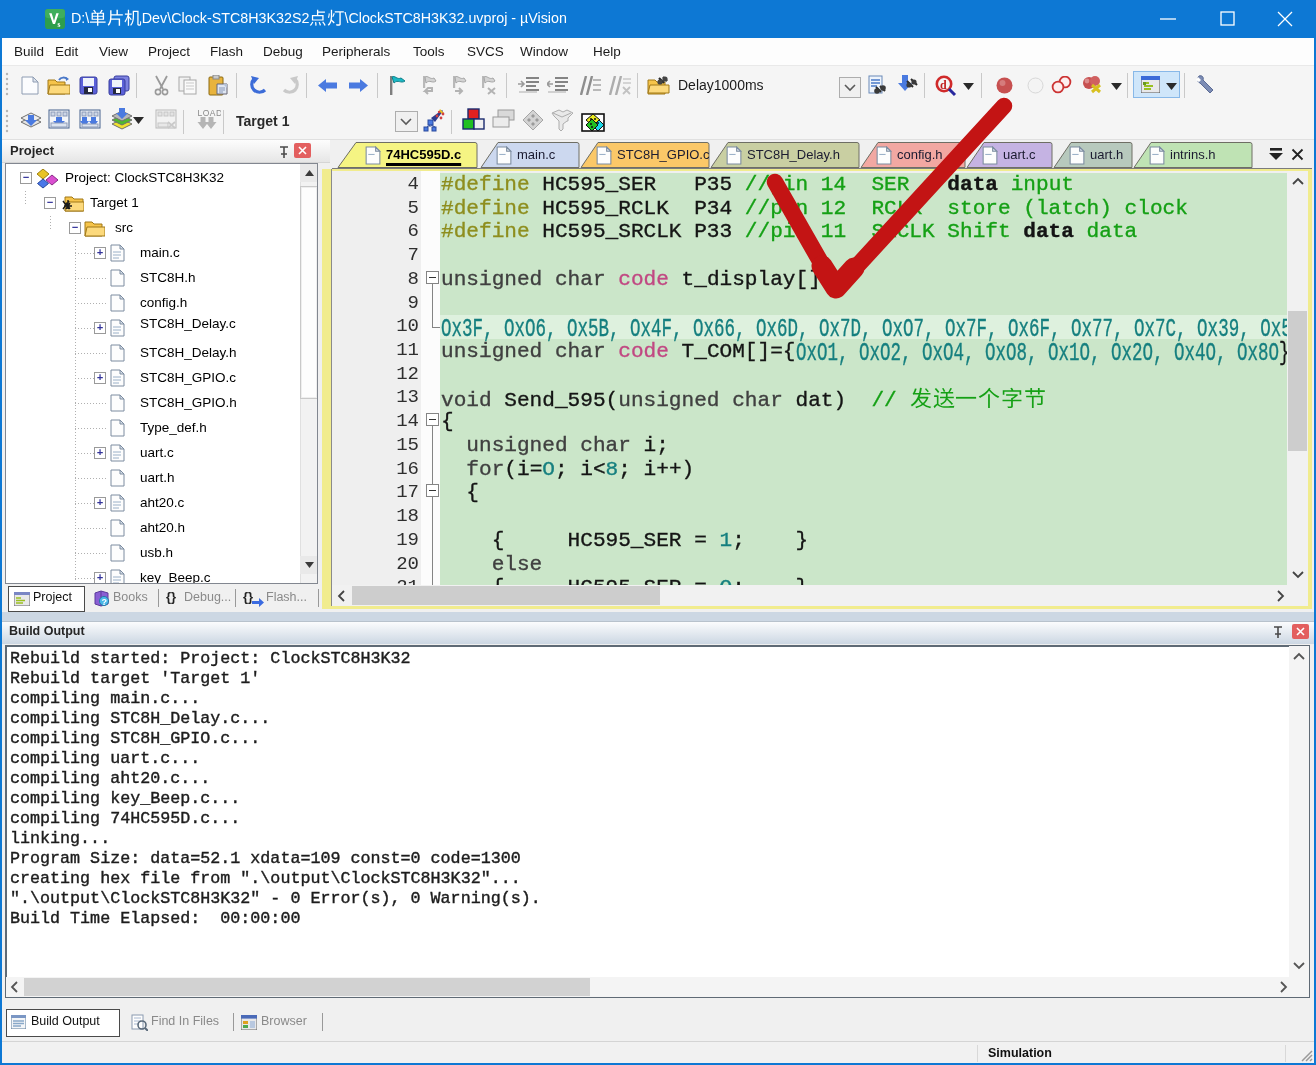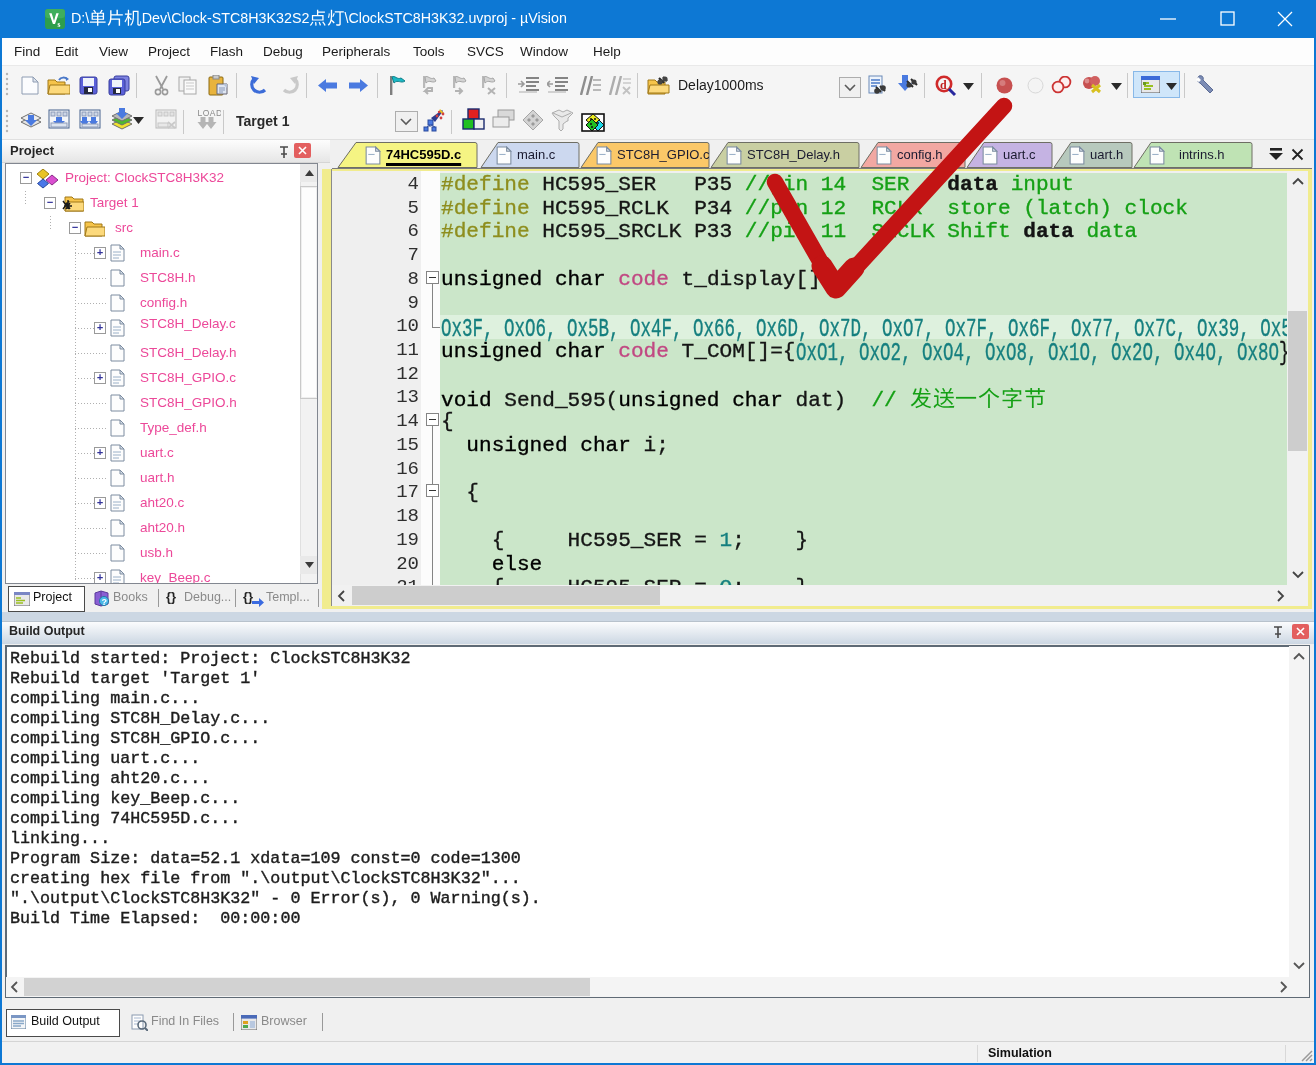--- a/index.html
+++ b/index.html
@@ -2,25 +2,25 @@
 <html><head><meta charset="utf-8"><style>
 *{margin:0;padding:0;box-sizing:border-box}
 html,body{width:1316px;height:1065px;overflow:hidden}
 body{position:relative;font-family:"Liberation Sans",sans-serif;background:#f0f0f0;-webkit-font-smoothing:antialiased}
 .ab{position:absolute}
 .ic{position:absolute}
 pre{font-family:"Liberation Mono",monospace;white-space:pre}
 .sep1{position:absolute;width:1px;height:25px;top:73px;background:#c9c9c9}
 .sep2{position:absolute;width:1px;height:24px;top:110px;background:#c9c9c9}
 .tsep{position:absolute;width:1px;height:18px;background:#999}
-.k{color:#000000}.m{color:#c14882}.c{color:#15a015}.n{color:#157f7f}.o{color:#8e8e1e}.b{color:#141414;font-weight:bold}
+.k{color:#404040}.m{color:#c14882}.c{color:#15a015}.n{color:#157f7f}.o{color:#8e8e1e}.b{color:#141414;font-weight:bold}
 .L{position:absolute;left:1px;font-size:21.1px;line-height:23.7px;color:#151515;-webkit-text-stroke:0.35px currentColor}
 .tabtx{position:absolute;top:5px;font-size:13px;color:#1b1b30;white-space:nowrap}
 .pgico{position:absolute;top:3px;width:16px;height:19px}
-.trlabel{position:absolute;font-size:13.5px;color:#ec4899;white-space:nowrap}
+.trlabel{position:absolute;font-size:13.5px;color:#000000;white-space:nowrap}
 .expbox{position:absolute;width:12px;height:12px;background:#fff;border:1px solid #9a9a9a;color:#33339a;font:bold 11px/10px "Liberation Mono";text-align:center}
 .dot{position:absolute;background-image:repeating-linear-gradient(0deg,#b0b0b0 0 1px,transparent 1px 3px);}
 .doth{position:absolute;background-image:repeating-linear-gradient(90deg,#b0b0b0 0 1px,transparent 1px 3px);}
 .ct{width:17.5px;height:17.5px;vertical-align:-3px;fill:#fff;display:inline-block}
 .cjke{width:22px;height:22px;margin:0 0.4px;vertical-align:-3.5px;fill:#15a015;display:inline-block}
 .nar{display:inline-block;font-size:25px;line-height:23.7px;transform:scaleX(0.7);transform-origin:0 0;letter-spacing:0;position:relative;top:3px}
 </style></head><body>
 
 <div class="ab" style="left:0;top:0;width:1316px;height:38px;background:#0d78d4"></div>
 <svg class="ic" style="left:45px;top:9px" width="20" height="20" viewBox="0 0 24 24">
@@ -44,21 +44,21 @@
     <g stroke="#fff" stroke-width="1.3" fill="none">
       <line x1="10" y1="19" x2="26" y2="19"></line>
       <rect x="71" y="12" width="13" height="13"></rect>
       <line x1="128" y1="12" x2="142" y2="26"></line>
       <line x1="142" y1="12" x2="128" y2="26"></line>
     </g>
   </svg>
 
 <div class="ab" style="left:0;top:38px;width:1316px;height:28px;background:#fdfdfd;border-bottom:1px solid #e9e9e9"></div>
 <div class="ab" id="menubar" style="left:0;top:38px;height:28px;line-height:27px;font-size:13.5px;color:#1a1a1a">
-<span class="ab" style="left:14px">Find</span>
+<span class="ab" style="left:14px">Build</span>
     <span class="ab" style="left:55px">Edit</span>
     <span class="ab" style="left:99px">View</span>
     <span class="ab" style="left:148px">Project</span>
     <span class="ab" style="left:210px">Flash</span>
     <span class="ab" style="left:263px">Debug</span>
     <span class="ab" style="left:322px">Peripherals</span>
     <span class="ab" style="left:413px">Tools</span>
     <span class="ab" style="left:467px">SVCS</span>
     <span class="ab" style="left:520px">Window</span>
     <span class="ab" style="left:593px">Help</span>
@@ -577,21 +577,21 @@
     </svg>
 <div class="ab" style="left:113px;top:590px;font-size:12.5px;color:#8a8a8a">Books</div>
 <div class="tsep" style="left:158px;top:589px"></div>
 <div class="ab" style="left:166px;top:589px;font-size:13px;font-weight:bold;color:#222">{}</div>
 <div class="ab" style="left:184px;top:590px;font-size:12.5px;color:#8a8a8a">Debug...</div>
 <div class="tsep" style="left:235px;top:589px"></div>
 <div class="ab" style="left:243px;top:589px;font-size:13px;font-weight:bold;color:#222">{}</div>
     <svg class="ic" style="left:252px;top:598px" width="12" height="9" viewBox="0 0 12 9">
       <path d="M0 3h7V0l5 4.5L7 9V6H0z" fill="#3a6ae0"></path>
     </svg>
-<div class="ab" style="left:266px;top:590px;font-size:12.5px;color:#8a8a8a">Templ...</div>
+<div class="ab" style="left:266px;top:590px;font-size:12.5px;color:#8a8a8a">Flash...</div>
 <div class="tsep" style="left:318px;top:589px"></div>
 </div>
 
 <div id="editor">
     <div class="ab" style="left:330px;top:140px;width:986px;height:28px;background:#f0f0f0"></div>
     <svg class="ic" style="left:0;top:0" width="1316" height="168" viewBox="0 0 1316 168">
       <path d="M338 167.5 L356 142.5 H475 q2 0 2 2 V167.5 Z" fill="#f5f483" stroke="#6e6e64" stroke-width="1"></path>
       <path d="M481 167.5 L498 142.5 H577 q2 0 2 2 V167.5 Z" fill="#ccd8ef" stroke="#6e6e64" stroke-width="1"></path>
       <path d="M581 167.5 L598 142.5 H707 q2 0 2 2 V167.5 Z" fill="#fbc868" stroke="#6e6e64" stroke-width="1"></path>
       <path d="M711 167.5 L728 142.5 H857 q2 0 2 2 V167.5 Z" fill="#c9cfa2" stroke="#6e6e64" stroke-width="1"></path>
@@ -640,21 +640,21 @@
       <path d="M1 1h9l4 4v12H1z" fill="#fdfdfd" stroke="#7c8ca0"></path>
       <path d="M10 1l4 4h-4z" fill="#d8e0ea" stroke="#7c8ca0"></path>
       <path d="M3 8h6" stroke="#9ab0c8"></path>
     </svg>
     <div class="tabtx" style="left:1090px;top:147px;">uart.h</div>
     <svg class="pgico" style="top:145px;left:1149px;top:146px" viewBox="0 0 15 18">
       <path d="M1 1h9l4 4v12H1z" fill="#fdfdfd" stroke="#7c8ca0"></path>
       <path d="M10 1l4 4h-4z" fill="#d8e0ea" stroke="#7c8ca0"></path>
       <path d="M3 8h6" stroke="#9ab0c8"></path>
     </svg>
-    <div class="tabtx" style="left:1170px;top:147px;margin-left:9px;">intrins.h</div>
+    <div class="tabtx" style="left:1170px;top:147px;">intrins.h</div>
     <svg class="ic" style="left:1268px;top:148px" width="16" height="12" viewBox="0 0 16 12">
       <rect x="2" y="0" width="12" height="2.6" fill="#222"></rect>
       <path d="M1 5h14L8 12z" fill="#222"></path>
     </svg>
     <svg class="ic" style="left:1291px;top:148px" width="13" height="13" viewBox="0 0 13 13">
       <path d="M1.5 1.5l10 10M11.5 1.5l-10 10" stroke="#222" stroke-width="1.8"></path>
     </svg>
     <div class="ab" style="left:332px;top:168px;width:980px;height:1px;background:#7b7b7d"></div>
     <div class="ab" style="left:322px;top:169px;width:990px;height:2px;background:#f1ec8e"></div>
     <div class="ab" style="left:322px;top:169px;width:9px;height:440px;background:#f1ec8e"></div>
@@ -707,20 +707,21 @@
           <path transform="scale(1,-1)" d="M44 431V349H960V431Z"></path>
         </svg><svg class="cjke" viewBox="0 -880 1000 1000">
           <path transform="scale(1,-1)" d="M460 546V-79H538V546ZM506 841C406 674 224 528 35 446C56 428 78 399 91 377C245 452 393 568 501 706C634 550 766 454 914 376C926 400 949 428 969 444C815 519 673 613 545 766L573 810Z"></path>
         </svg><svg class="cjke" viewBox="0 -880 1000 1000">
           <path transform="scale(1,-1)" d="M460 363V300H69V228H460V14C460 0 455 -5 437 -6C419 -6 354 -6 287 -4C300 -24 314 -58 319 -79C404 -79 457 -78 492 -67C528 -54 539 -32 539 12V228H930V300H539V337C627 384 717 452 779 516L728 555L711 551H233V480H635C584 436 519 392 460 363ZM424 824C443 798 462 765 475 736H80V529H154V664H843V529H920V736H563C549 769 523 814 497 847Z"></path>
         </svg><svg class="cjke" viewBox="0 -880 1000 1000">
           <path transform="scale(1,-1)" d="M98 486V414H360V-78H439V414H772V154C772 139 766 135 747 134C727 133 659 133 586 135C596 112 606 80 609 57C704 57 766 57 803 69C839 82 849 106 849 152V486ZM634 840V727H366V840H289V727H55V655H289V540H366V655H634V540H712V655H946V727H712V840Z"></path>
         </svg></pre>
       <pre class="L" style="top:237.2px">{</pre>
       <pre class="L" style="top:260.9px">  <span class="k">unsigned</span> <span class="k">char</span> i;</pre>
+      <pre class="L" style="top:284.6px">  <span class="k">for</span>(i=<span class="n">O</span>; i&lt;<span class="n">8</span>; i++)</pre>
       <pre class="L" style="top:308.4px">  {</pre>
       <pre class="L" style="top:355.8px">    {     HC595_SER = <span class="n">1</span>;    }</pre>
       <pre class="L" style="top:379.5px">    <span class="k">else</span></pre>
       <pre class="L" style="top:403.2px">    {     HC595_SER = <span class="n">O</span>;    }</pre>
     </div>
     <div class="ab" style="left:1287px;top:171px;width:21px;height:414px;background:#f1f1f1"></div>
     <svg class="ic" style="left:1292px;top:177px" width="12" height="8" viewBox="0 0 12 8">
       <path d="M1 7l5-5 5 5" fill="none" stroke="#444" stroke-width="1.8"></path>
     </svg>
     <div class="ab" style="left:1288px;top:311px;width:19px;height:140px;background:#cdcdcd"></div>

